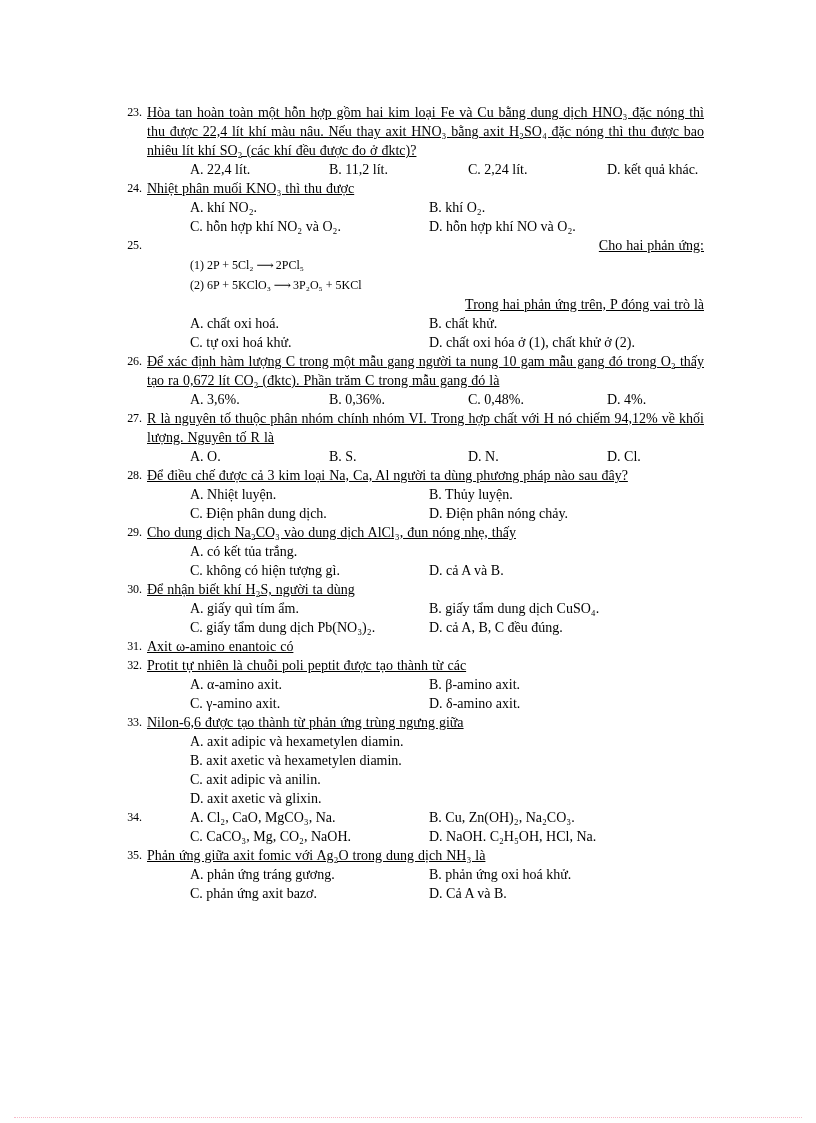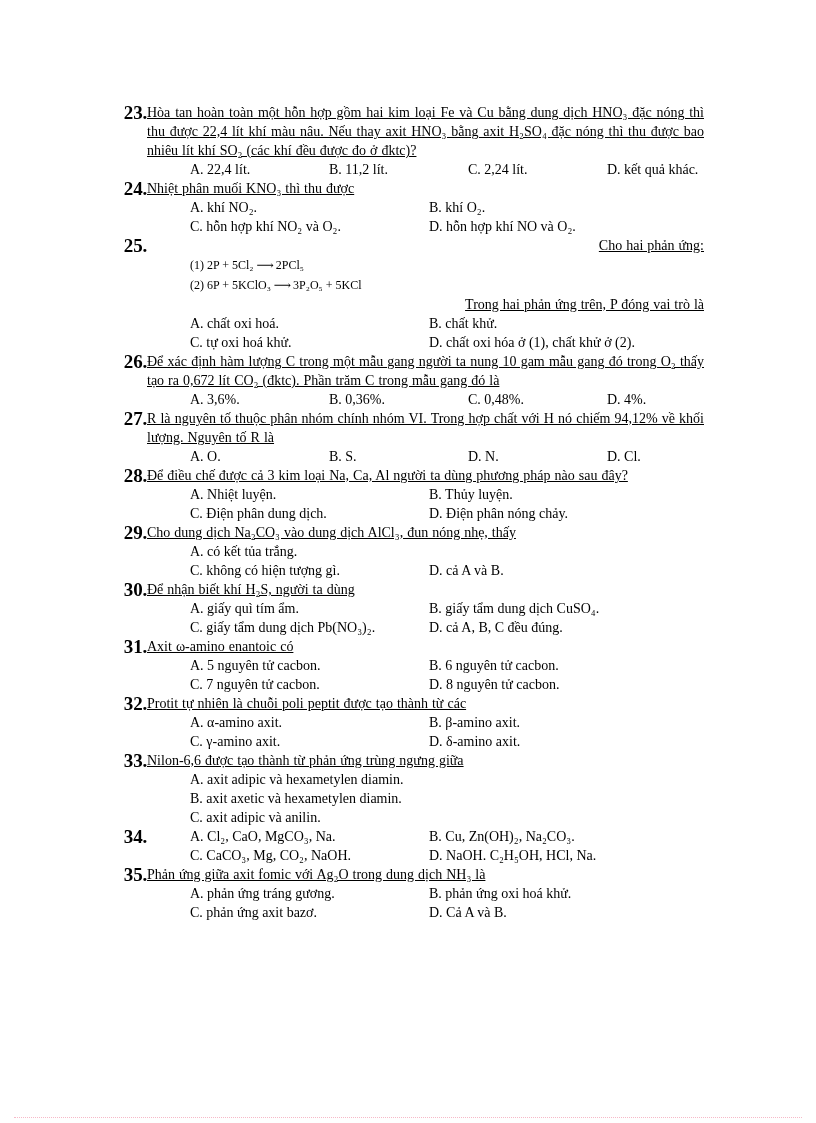--- a/index.html
+++ b/index.html
@@ -21,26 +21,26 @@
     left: 122px;
     top: 103px;
     width: 582px;
   }
   .q {
     display: flex;
     align-items: flex-start;
     margin-bottom: 0px;
   }
   .q-num {
-    font-weight: bold;
-    font-size: 19px;
+    font-weight: normal;
+    font-size: 12px;
     line-height: 19px;
     width: 25px;
     flex: 0 0 25px;
-    text-align: right;
+    text-align: center;
     letter-spacing: -0.2px;
   }
   .q-body {
     flex: 1 1 auto;
     min-width: 0;
   }
   .stem {
     font-size: 14px;
     line-height: 19px;
     text-align: justify;
@@ -225,30 +225,20 @@
               <div class="opt">C. giấy tẩm dung dịch Pb(NO₃)₂.</div>
               <div class="opt">D. cả A, B, C đều đúng.</div>
             </div>
           </div>
         </div>
       </div>
       <div class="q">
         <div class="q-num">31.</div>
         <div class="q-body">
           <div class="stem">Axit ω-amino enantoic có</div>
-          <div class="opts">
-            <div class="optrow two">
-              <div class="opt">A. 5 nguyên tử cacbon.</div>
-              <div class="opt">B. 6 nguyên tử cacbon.</div>
-            </div>
-            <div class="optrow two">
-              <div class="opt">C. 7 nguyên tử cacbon.</div>
-              <div class="opt">D. 8 nguyên tử cacbon.</div>
-            </div>
-          </div>
         </div>
       </div>
       <div class="q">
         <div class="q-num">32.</div>
         <div class="q-body">
           <div class="stem">Protit tự nhiên là chuỗi poli peptit được tạo thành từ các</div>
           <div class="opts">
             <div class="optrow two">
               <div class="opt">A. α-amino axit.</div>
               <div class="opt">B. β-amino axit.</div>
@@ -266,20 +256,23 @@
           <div class="stem">Nilon-6,6 được tạo thành từ phản ứng trùng ngưng giữa</div>
           <div class="opts">
             <div class="optrow one">
               <div class="opt">A. axit adipic và hexametylen  diamin.</div>
             </div>
             <div class="optrow one">
               <div class="opt">B. axit axetic và hexametylen  diamin.</div>
             </div>
             <div class="optrow one">
               <div class="opt">C. axit adipic và anilin.</div>
+            </div>
+            <div class="optrow one">
+              <div class="opt">D. axit axetic và glixin.</div>
             </div>
           </div>
         </div>
       </div>
       <div class="q">
         <div class="q-num">34.</div>
         <div class="q-body">
           <div class="opts">
             <div class="optrow two">
               <div class="opt">A. Cl₂, CaO, MgCO₃, Na.</div>

